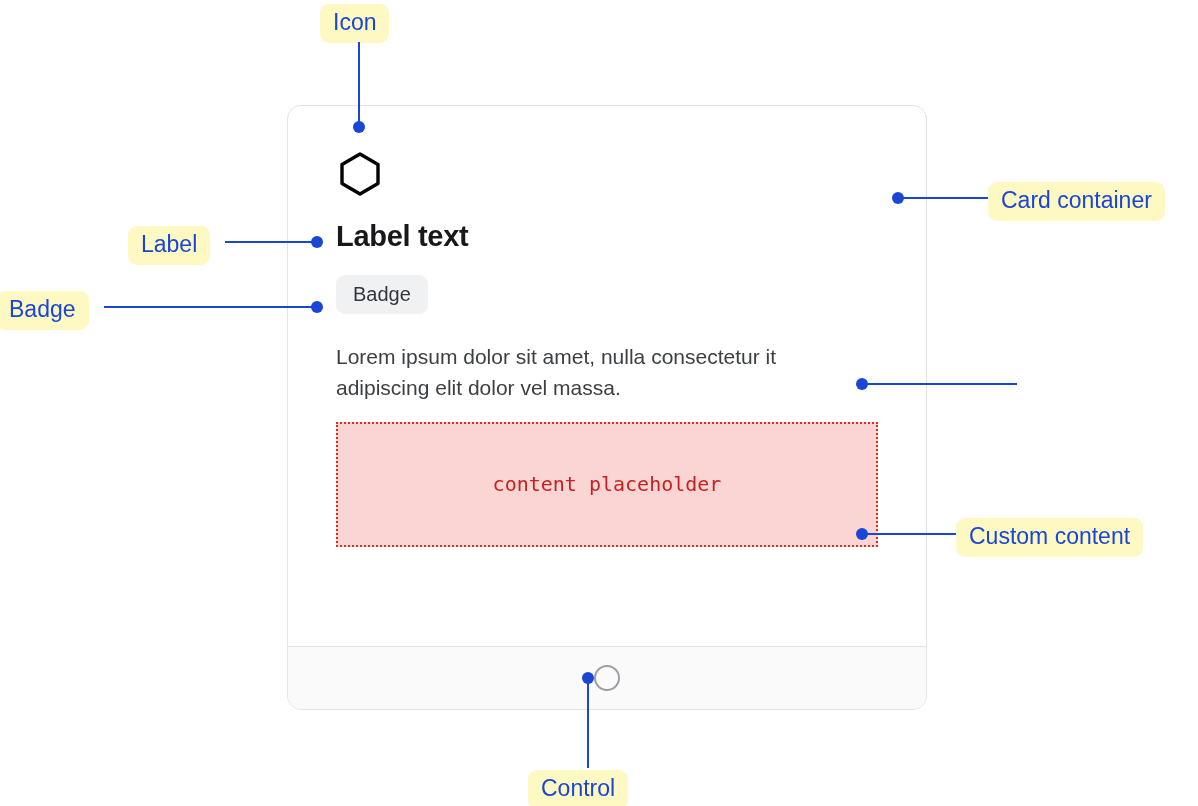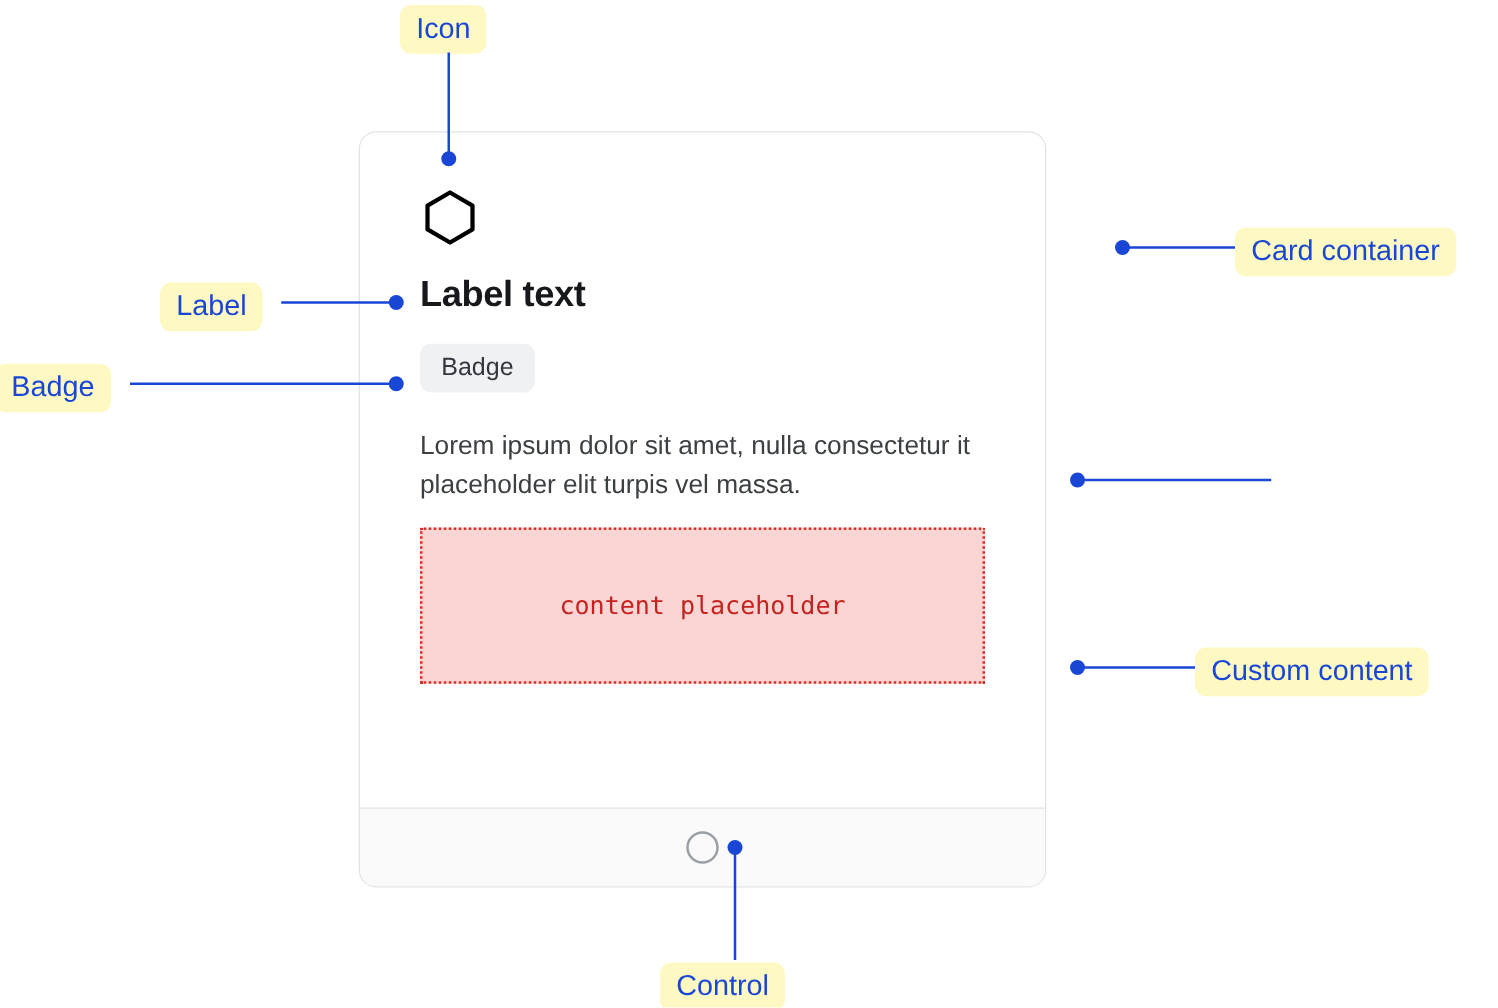--- a/index.html
+++ b/index.html
@@ -18,21 +18,21 @@
     width: 1198px;
     height: 806px;
     overflow: hidden;
   }
 
   
   .card {
     position: absolute;
     left: 287px;
     top: 105px;
-    width: 550px;
+    width: 640px;
     height: 605px;
     box-sizing: border-box;
     border: 1px solid #e3e3e3;
     border-radius: 14px;
     background: #ffffff;
     overflow: hidden;
   }
   .card-body {
     position: absolute;
     left: 0; top: 0; right: 0;
@@ -138,21 +138,21 @@
       <svg class="card-icon" viewBox="0 0 48 48">
         <polygon points="24,4 42,14.5 42,33.5 24,44 6,33.5 6,14.5" fill="none" stroke="#000000" stroke-width="3.4" stroke-linejoin="round"></polygon>
       </svg>
 
       <h1 class="card-title">Label text</h1>
 
       <div>
         <span class="badge">Badge</span>
       </div>
 
-      <p class="card-desc">Lorem ipsum dolor sit amet, nulla consectetur it placeholder elit turpis vel massa.</p>
+      <p class="card-desc">Lorem ipsum dolor sit amet, nulla consectetur it adipiscing elit dolor vel massa.</p>
 
       <div class="placeholder">
         <span>content placeholder</span>
       </div>
     </div>
 
     <div class="card-footer">
       <div class="control-knob"></div>
     </div>
   </div>

